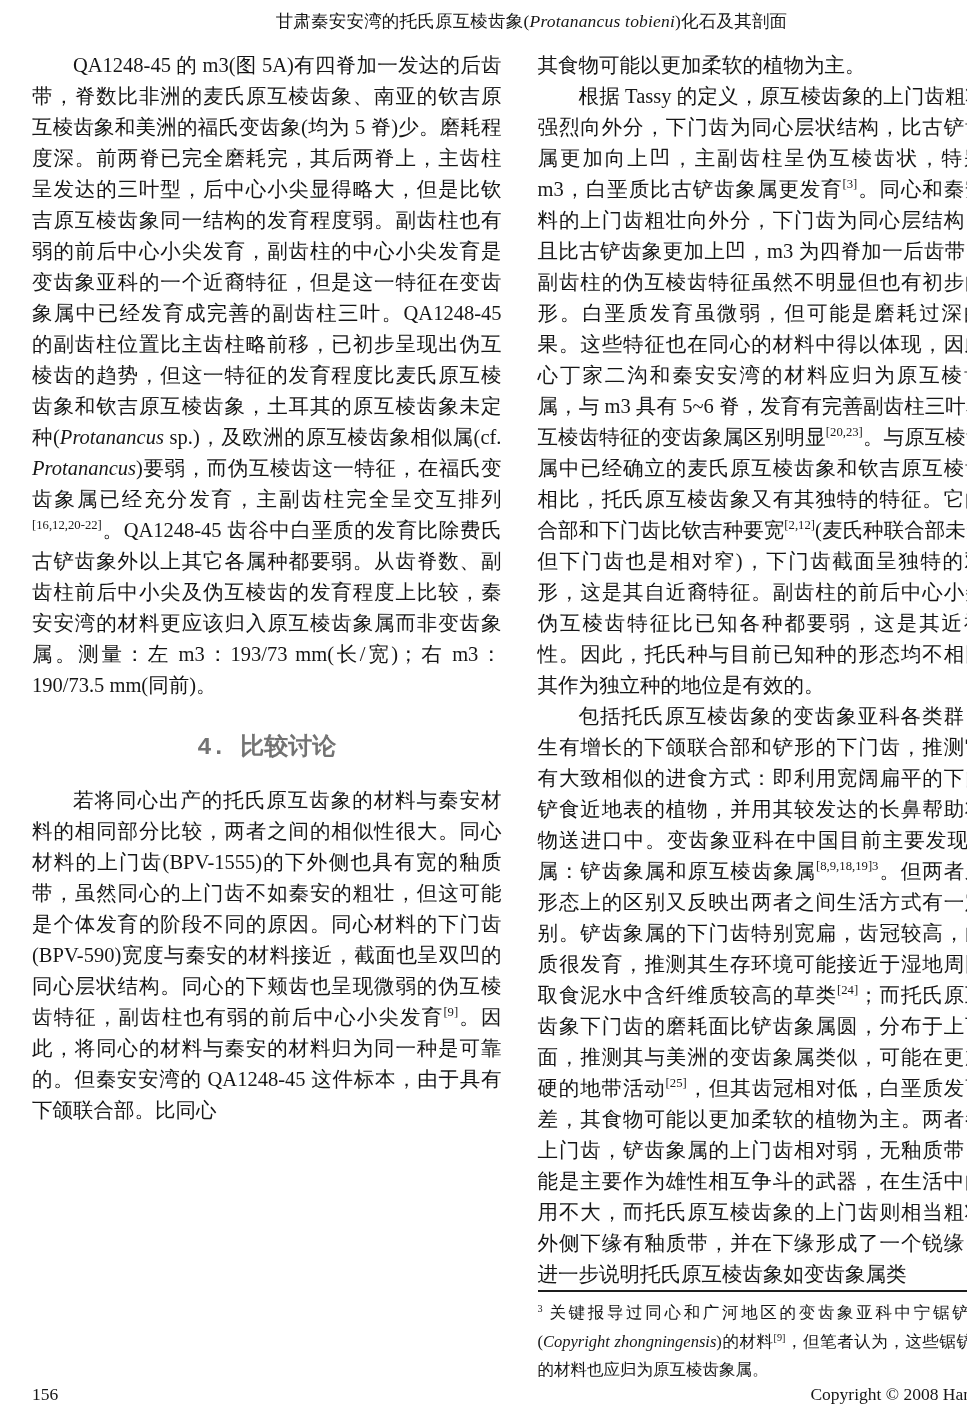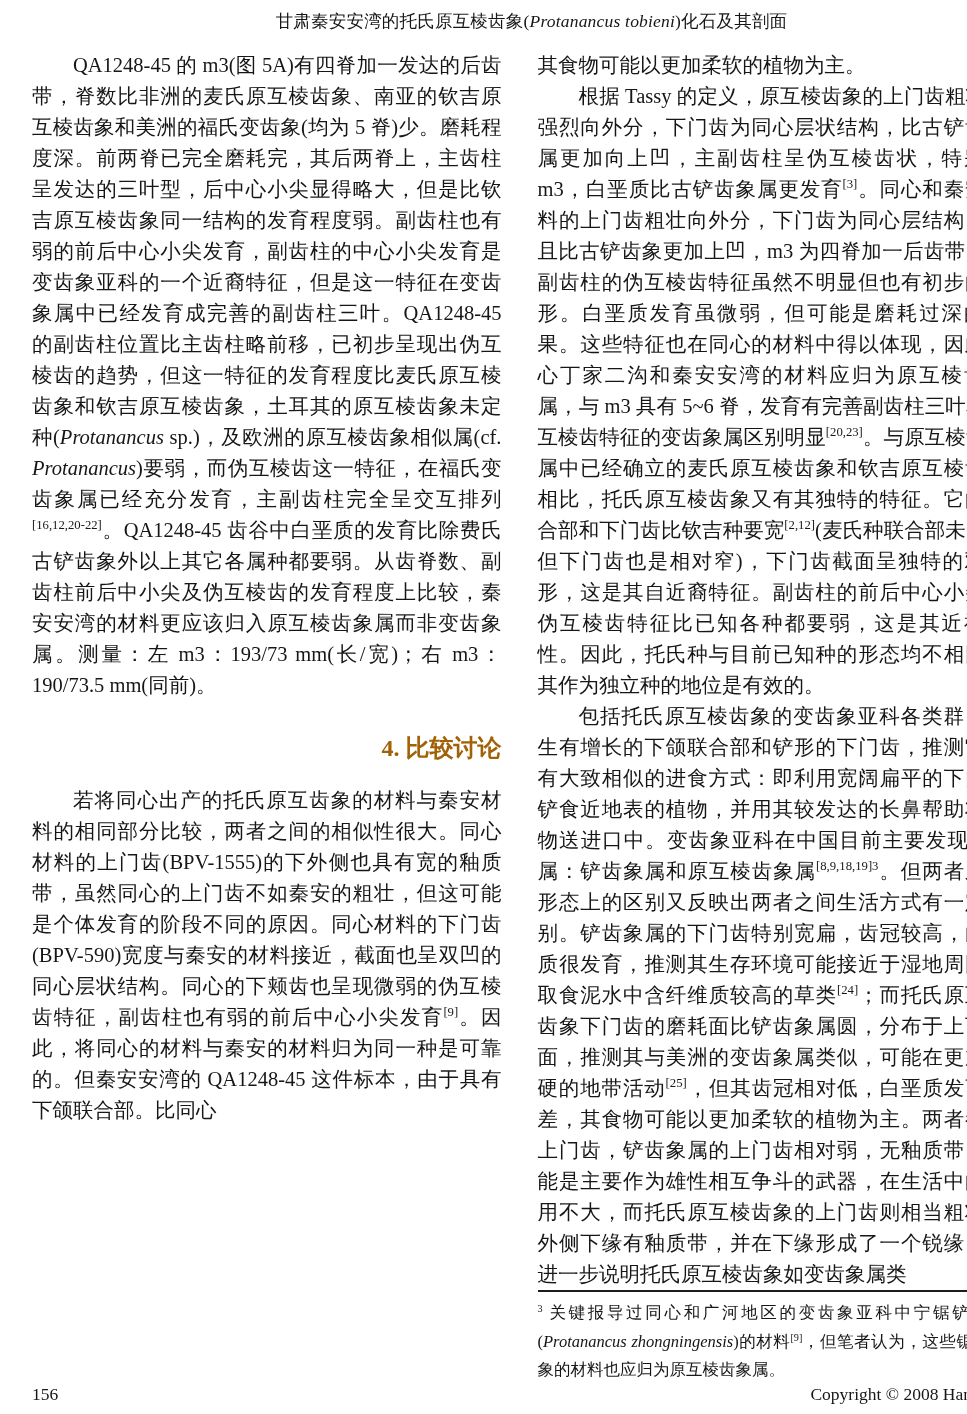--- a/index.html
+++ b/index.html
@@ -33,28 +33,28 @@
     flex: 1 1 0;
     min-width: 0;
     text-align: justify;
     text-justify: inter-ideograph;
     font-size: 20.5px;
     line-height: 31px;
   }
   .column p { margin: 0; }
   .column p.indent { text-indent: 2em; }
   .section-heading {
-    font-family: Liberation Serif, serif;
+    font-family: Liberation Mono, monospace;
     font-weight: bold;
     font-size: 24px;
     line-height: 30px;
     margin: 32px 0 22px 0;
-    text-align: right;
+    text-align: center;
     text-indent: 0;
-    color: #a16207;
+    color: #737373;
   }
   .right-col { display: flex; flex-direction: column; }
   .footnote-block {
     margin-top: auto;
     border-top: 2px solid #1c1c1c;
     padding-top: 7px;
     font-size: 16.5px;
     line-height: 28.5px;
     text-align: justify;
   }
@@ -91,21 +91,21 @@
         </div>
     </div>
 
     <div class="column right-col">
       <div>
           <p class="">其食物可能以更加柔软的植物为主。</p>
           <p class="indent">根据 Tassy 的定义，原互棱齿象的上门齿粗壮，强烈向外分，下门齿为同心层状结构，比古铲齿象属更加向上凹，主副齿柱呈伪互棱齿状，特别是 m3，白垩质比古铲齿象属更发育<sup>[3]</sup>。同心和秦安材料的上门齿粗壮向外分，下门齿为同心层结构，并且比古铲齿象更加上凹，m3 为四脊加一后齿带，主副齿柱的伪互棱齿特征虽然不明显但也有初步的雏形。白垩质发育虽微弱，但可能是磨耗过深的结果。这些特征也在同心的材料中得以体现，因此同心丁家二沟和秦安安湾的材料应归为原互棱齿象属，与 m3 具有 5~6 脊，发育有完善副齿柱三叶和伪互棱齿特征的变齿象属区别明显<sup>[20,23]</sup>。与原互棱齿象属中已经确立的麦氏原互棱齿象和钦吉原互棱齿象相比，托氏原互棱齿象又有其独特的特征。它的联合部和下门齿比钦吉种要宽<sup>[2,12]</sup>(麦氏种联合部未知，但下门齿也是相对窄)，下门齿截面呈独特的双凹形，这是其自近裔特征。副齿柱的前后中心小尖和伪互棱齿特征比已知各种都要弱，这是其近祖特性。因此，托氏种与目前已知种的形态均不相同，其作为独立种的地位是有效的。</p>
           <p class="indent">包括托氏原互棱齿象的变齿象亚科各类群，均生有增长的下颌联合部和铲形的下门齿，推测它们有大致相似的进食方式：即利用宽阔扁平的下门齿铲食近地表的植物，并用其较发达的长鼻帮助将食物送进口中。变齿象亚科在中国目前主要发现了 2 属：铲齿象属和原互棱齿象属<sup>[8,9,18,19]3</sup>。但两者之间形态上的区别又反映出两者之间生活方式有一定差别。铲齿象属的下门齿特别宽扁，齿冠较高，白垩质很发育，推测其生存环境可能接近于湿地周围，取食泥水中含纤维质较高的草类<sup>[24]</sup>；而托氏原互棱齿象下门齿的磨耗面比铲齿象属圆，分布于上下两面，推测其与美洲的变齿象属类似，可能在更加干硬的地带活动<sup>[25]</sup>，但其齿冠相对低，白垩质发育较差，其食物可能以更加柔软的植物为主。两者都具上门齿，铲齿象属的上门齿相对弱，无釉质带，可能是主要作为雄性相互争斗的武器，在生活中的功用不大，而托氏原互棱齿象的上门齿则相当粗壮，外侧下缘有釉质带，并在下缘形成了一个锐缘，这进一步说明托氏原互棱齿象如变齿象属类</p>
         </div>
       <div class="footnote-block">
-        <p><sup>3</sup> 关键报导过同心和广河地区的变齿象亚科中宁锯铲齿象(<i>Protanancus zhongningensis</i>)的材料<sup>[9]</sup>，但笔者认为，这些锯铲齿象的材料也应归为原互棱齿象属。</p>
+        <p><sup>3</sup> 关键报导过同心和广河地区的变齿象亚科中宁锯铲齿象(<i>Copyright zhongningensis</i>)的材料<sup>[9]</sup>，但笔者认为，这些锯铲齿象的材料也应归为原互棱齿象属。</p>
       </div>
     </div>
 
   </div>
 
   <div class="footer">
     <span>156</span>
     <span>Copyright © 2008 Hanspub</span>
   </div>
 

